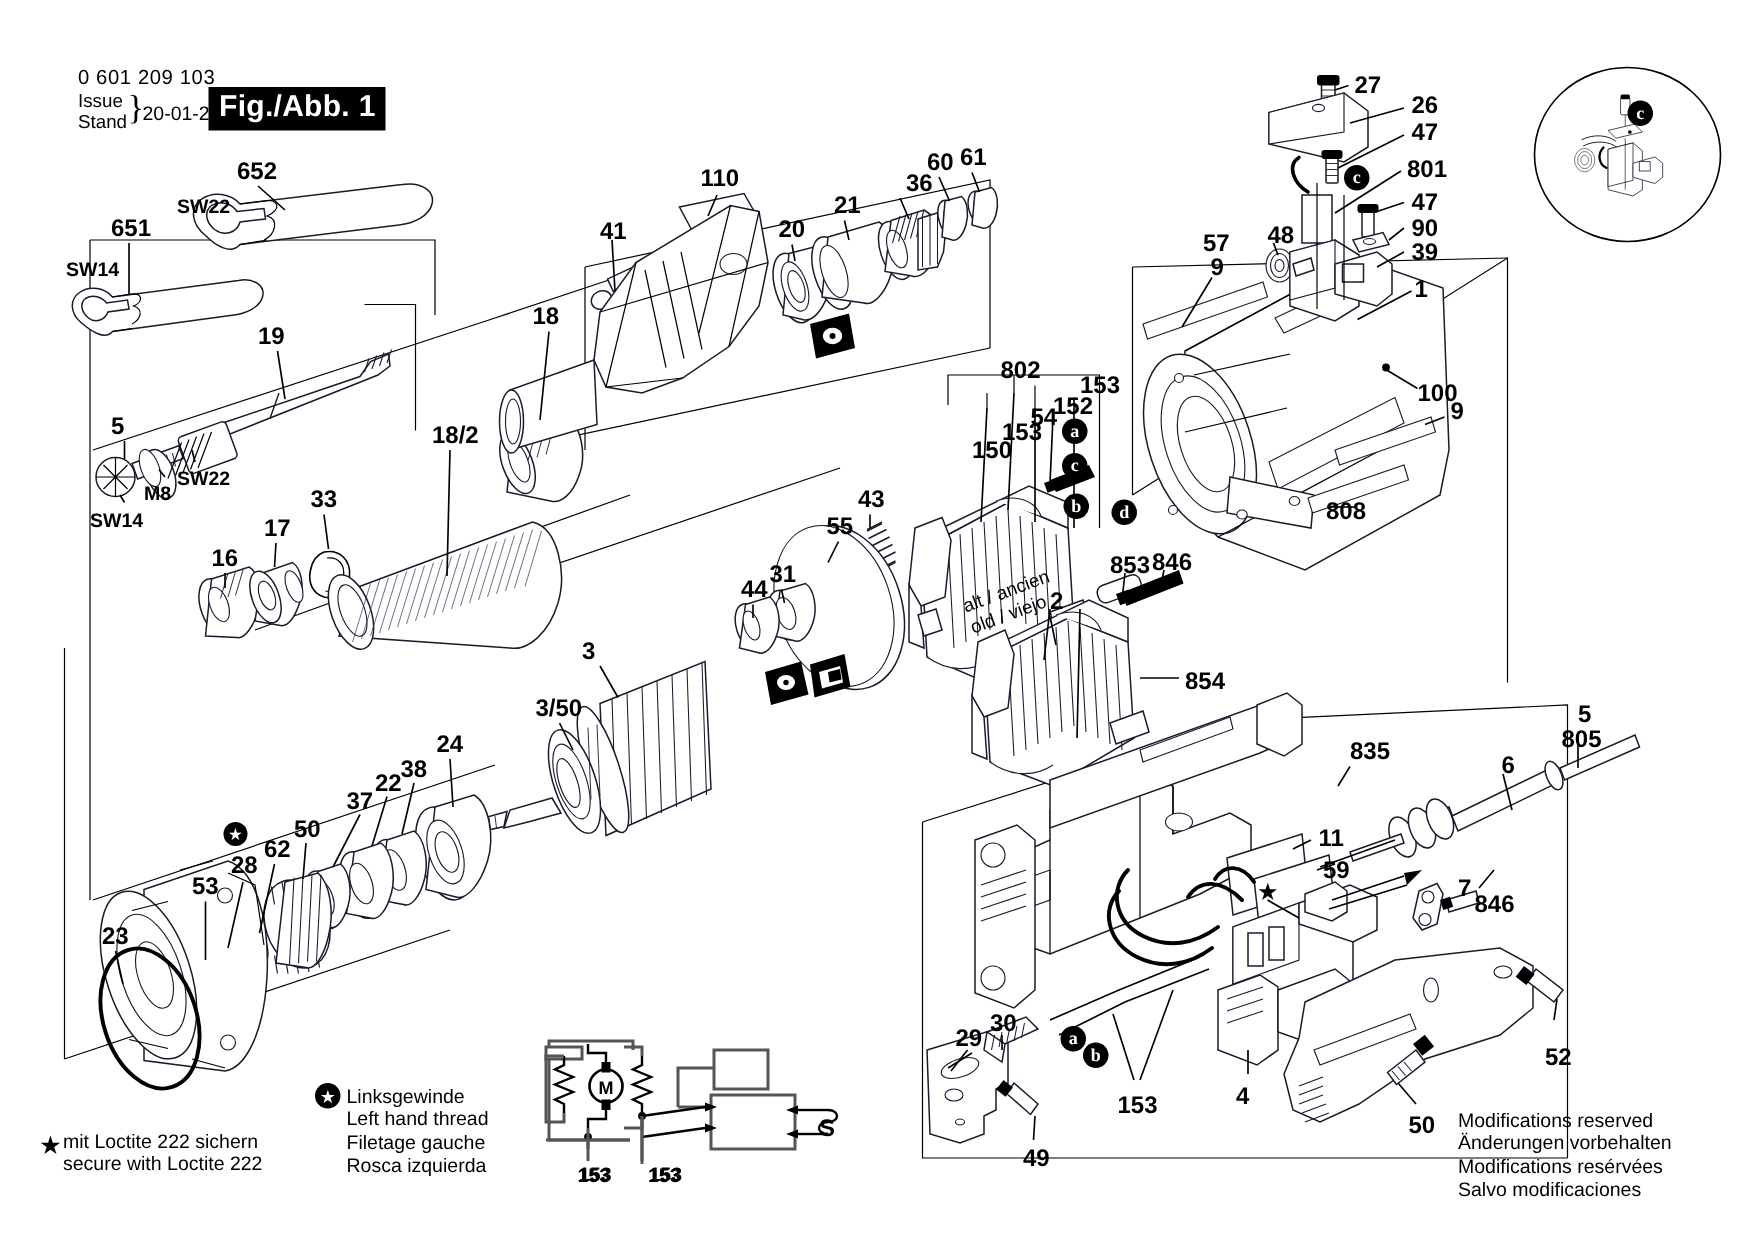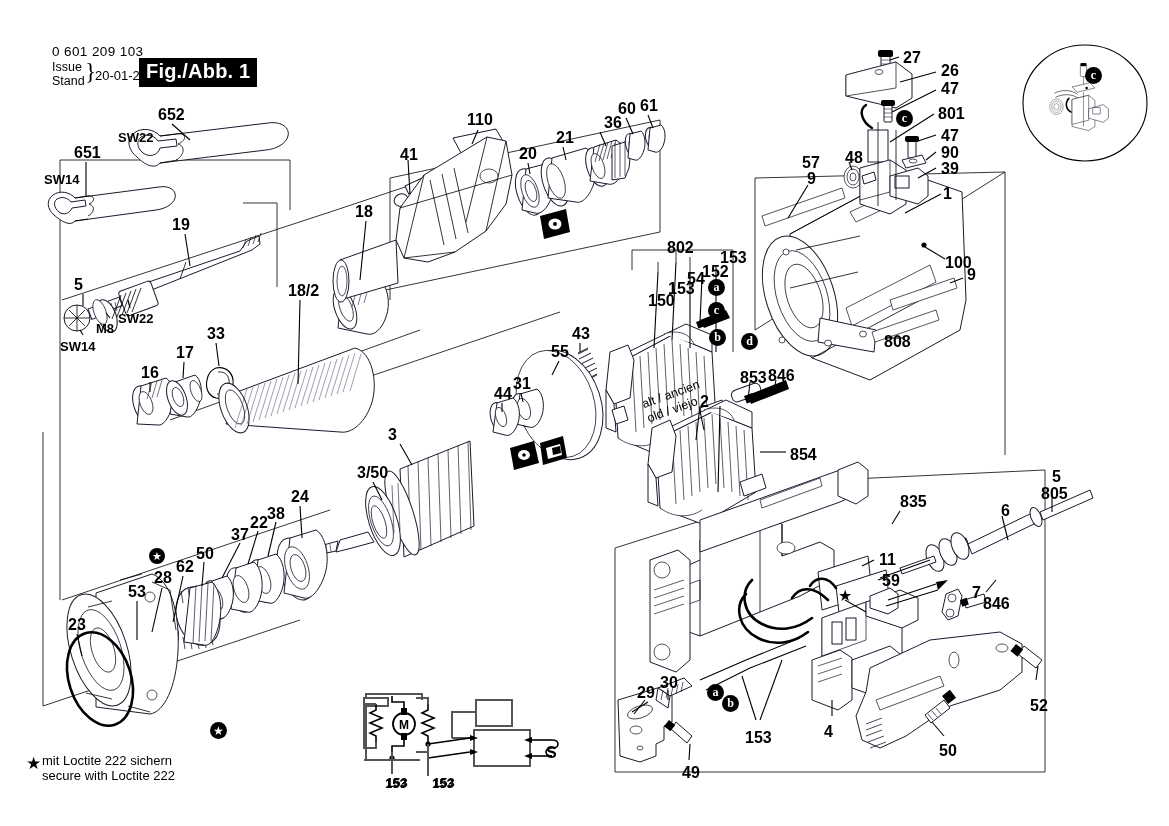--- a/index.html
+++ b/index.html
@@ -682,22 +682,24 @@
     <div>Stand</div>
   </div>
   <div id="hdr-brace">}</div>
   <div id="hdr-date">20-01-22</div>
   <div id="fig-box">Fig./Abb. 1</div>
 
   <span class="star" style="left:26px;top:755px;">★</span>
   <div class="multi" style="left:42px;top:753px;"><span>mit Loctite 222 sichern</span><br><span>secure with Loctite 222</span></div>
 
   <div class="ltstar" style="left:210px;top:722px;">★</div>
-
-
+  <div class="multi" style="left:231px;top:723px;"><span>Linksgewinde</span><br><span>Left hand thread</span><br><span>Filetage gauche</span><br><span>Rosca izquierda</span></div>
+
+
+  <div class="multi" style="left:972px;top:739px;"><span>Modifications reserved</span><br><span>Änderungen vorbehalten</span><br><span>Modifications resérvées</span><br><span>Salvo modificaciones</span></div>
 
   <div class="multi" style="left:640px;top:398px;transform:rotate(-20deg);transform-origin:left top;font-size:12.5px;"><span>alt / ancien</span><br><span>old / viejo</span></div>
 
   <svg width="220" height="130" style="left:352px;top:686px;">
     <rect x="12" y="12" width="24" height="8" fill="none" stroke="#555" stroke-width="2"></rect>
     <path class="sch" d="M14,12 L14,8 L70,8 L70,14"></path>
     <path class="sch" d="M14,20 L14,74 L68,74"></path>
 
     <path class="schd" d="M24,18 L24,24 L18,27 L30,32 L18,37 L30,42 L18,47 L24,50 L24,56"></path>
     <path class="sch" d="M24,56 L24,62 L12,62 L12,18 L24,18"></path>

